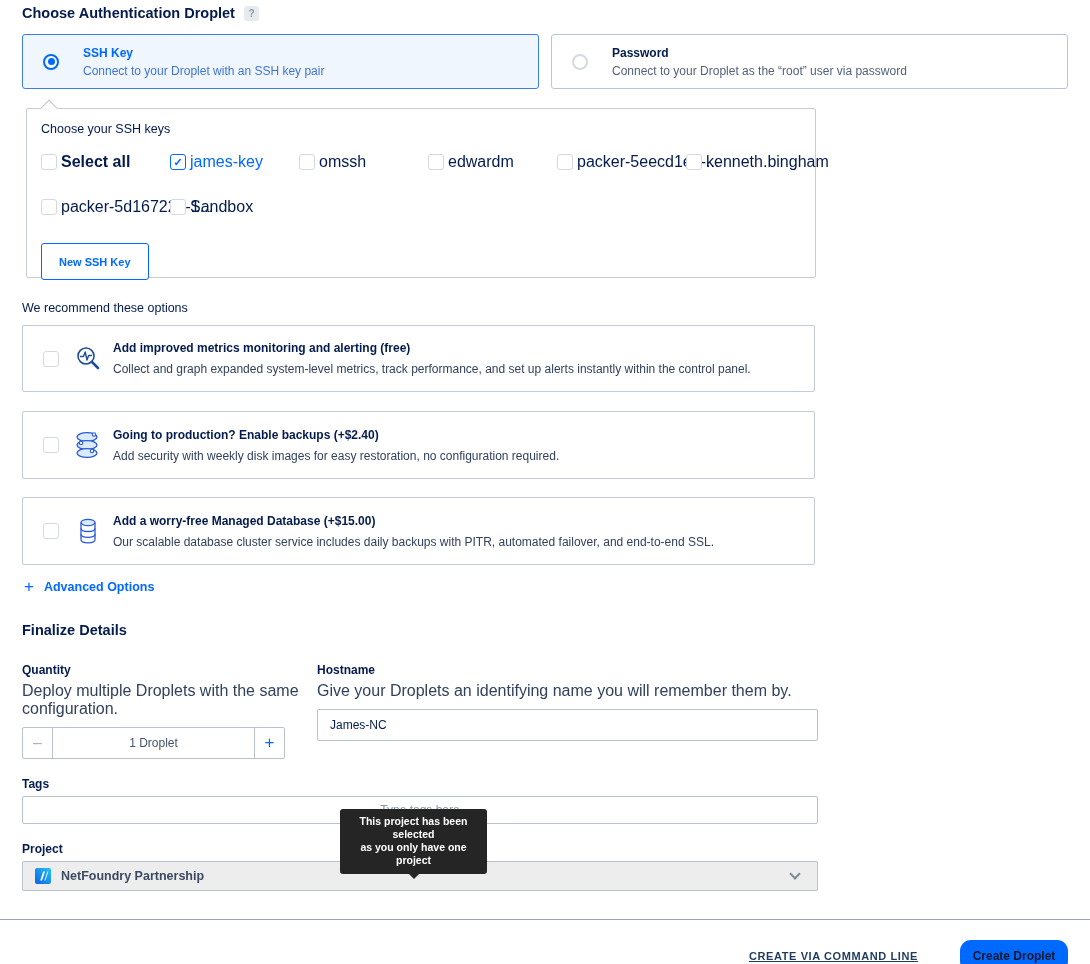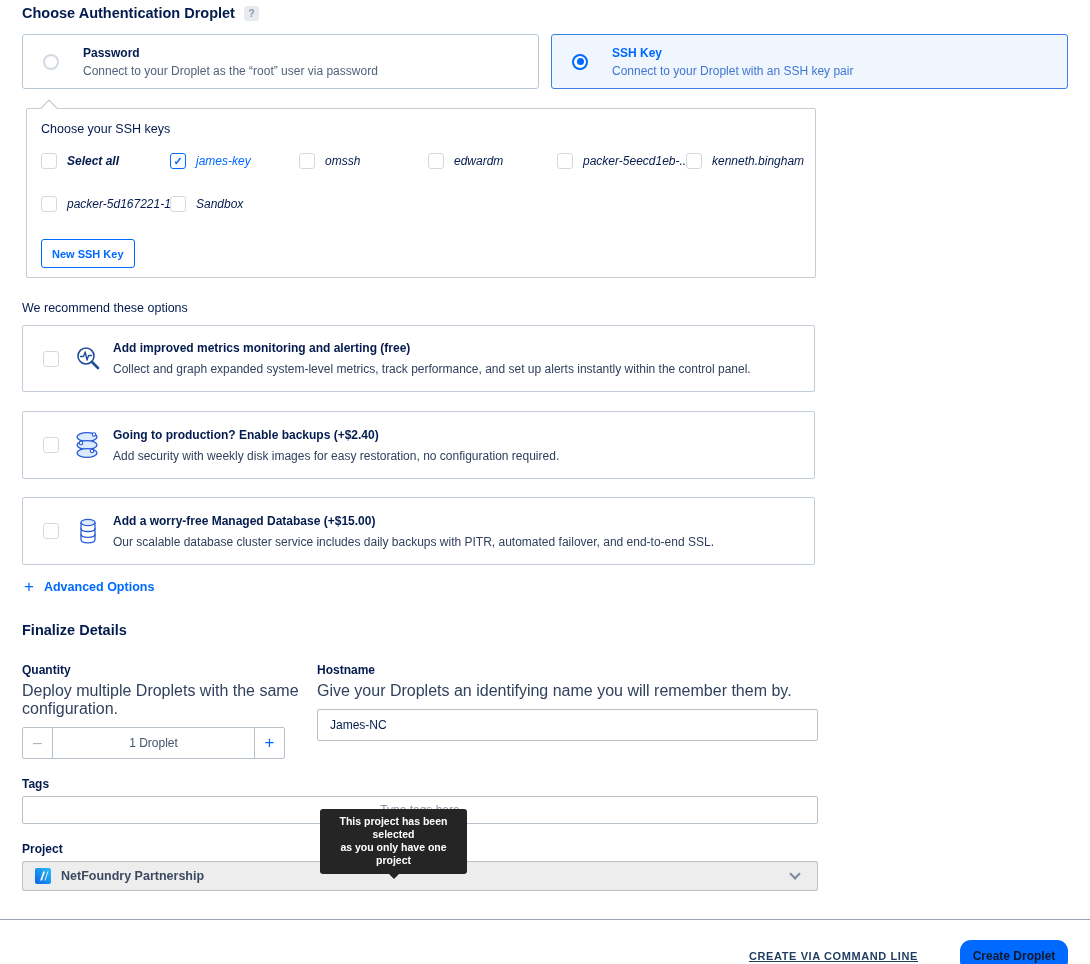--- a/index.html
+++ b/index.html
@@ -59,25 +59,25 @@
     display:grid; grid-template-columns:repeat(6,129px);
     row-gap:27px; margin-top:17px;
   }
   .key-item { display:flex; align-items:center; cursor:pointer; }
   .checkbox {
     width:16px; height:16px; border:1px solid #d4d9df; border-radius:3px;
     background:#fff; flex:0 0 auto; display:flex; align-items:center; justify-content:center;
   }
   .checkbox.checked { border-color:#0069ff; }
   .checkbox.checked::after { content:"✓"; color:#0069ff; font-size:11px; font-weight:bold; }
-  .key-label { margin-left:10px; font-size:12px; color:#031b4e; white-space:nowrap;font-style:italic; }
+  .key-label { margin-left:4px; font-size:16px; color:#031b4e; white-space:nowrap; }
   .key-item .key-label.bold { font-weight:bold; }
   .key-item.checked-item .key-label { color:#0069ff; }
   .new-ssh-btn {
-    margin-top:27px; height:29px; padding:0 10px;
+    margin-top:27px; height:37px; padding:0 17px;
     background:#fff; border:1px solid #0069ff; border-radius:3px;
     color:#0069ff; font-size:11px; font-weight:bold;
     font-family:"Liberation Sans", sans-serif; cursor:pointer;
   }
 
   
   .rec-label { margin:23px 0 0 22px; font-size:12.5px; color:#031b4e; }
   .option-card {
     margin:0 22px 0 22px; width:793px; height:67px;
     border:1px solid #c3cdd7; border-radius:2px; background:#fff;
@@ -136,21 +136,21 @@
   }
   .project-logo { width:16px; height:16px; flex:0 0 auto; }
   .project-value { margin-left:10px; font-size:12.5px; color:#3c4a61; flex:1; }
   .select-chevron {
     width:8px; height:8px; border-right:2px solid #7b8a9a; border-bottom:2px solid #7b8a9a;
     transform:rotate(45deg); margin-right:6px; margin-top:-4px;
   }
 
   
   .tooltip {
-    position:absolute; left:320px; top:804px; width:147px; z-index:10;
+    position:absolute; left:340px; top:804px; width:147px; z-index:10;
     background:#252525; border-radius:3px; padding:6px 8px 7px 8px;
     color:#fff; font-size:10.5px; font-weight:bold; text-align:center; line-height:13px;
   }
   .tooltip::after {
     content:""; position:absolute; left:50%; bottom:-5px; margin-left:-5px;
     border-left:5px solid transparent; border-right:5px solid transparent;
     border-top:5px solid #252525;
   }
 
   
@@ -173,32 +173,32 @@
 <body>
 
 <div class="page">
 
   <div class="heading-row">
     <span class="section-heading">Choose Authentication Droplet</span>
     <span class="help-badge">?</span>
   </div>
 
   <div class="auth-row">
+    <div class="auth-card selected">
+      <span class="radio"></span>
+      <span class="auth-text">
+        <div class="auth-title">SSH Key</div>
+        <div class="auth-desc">Connect to your Droplet with an SSH key pair</div>
+      </span>
+    </div>
     <div class="auth-card">
       <span class="radio"></span>
       <span class="auth-text">
         <div class="auth-title">Password</div>
         <div class="auth-desc">Connect to your Droplet as the “root” user via password</div>
-      </span>
-    </div>
-    <div class="auth-card selected">
-      <span class="radio"></span>
-      <span class="auth-text">
-        <div class="auth-title">SSH Key</div>
-        <div class="auth-desc">Connect to your Droplet with an SSH key pair</div>
       </span>
     </div>
   </div>
 
   <div class="ssh-panel">
     <div class="ssh-notch"></div>
     <div class="ssh-label">Choose your SSH keys</div>
     <div class="key-grid">
       <span class="key-item">
         <span class="checkbox"></span>

